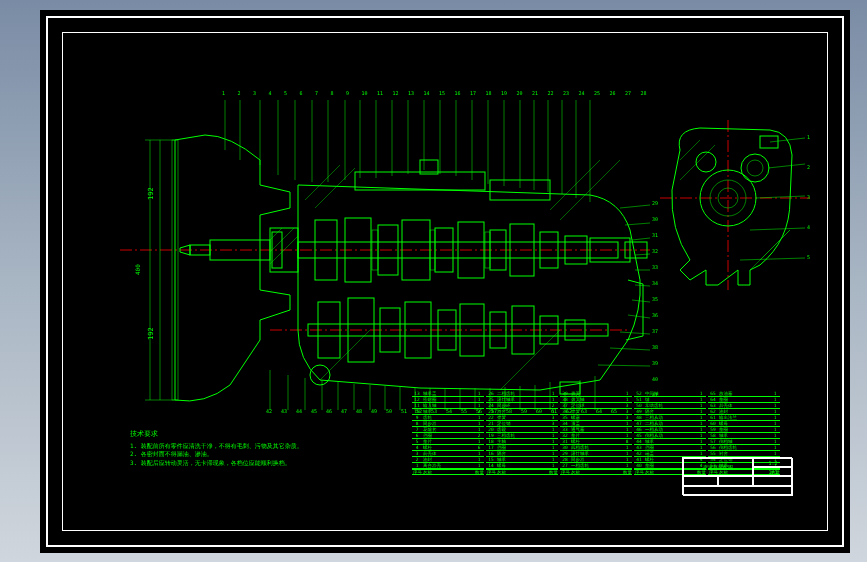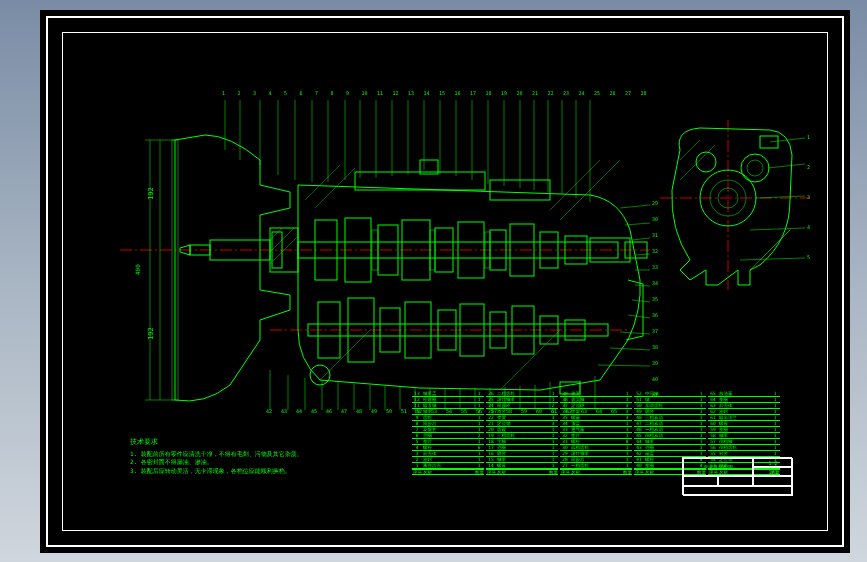--- a/index.html
+++ b/index.html
@@ -55,21 +55,21 @@
     white-space: nowrap;
   }
   .dim {
     position: absolute;
     font-size: 6px;
     color: #00ff00;
   }
   .notes {
     position: absolute;
     left: 60px;
-    bottom: 48px;
+    bottom: 56px;
     width: 300px;
     font-size: 6px;
     color: #00ff00;
     line-height: 1.4;
   }
   .notes .title { font-size: 7px; margin-bottom: 2px; }
   
   .bom-area {
     position: absolute;
     right: 28px;

